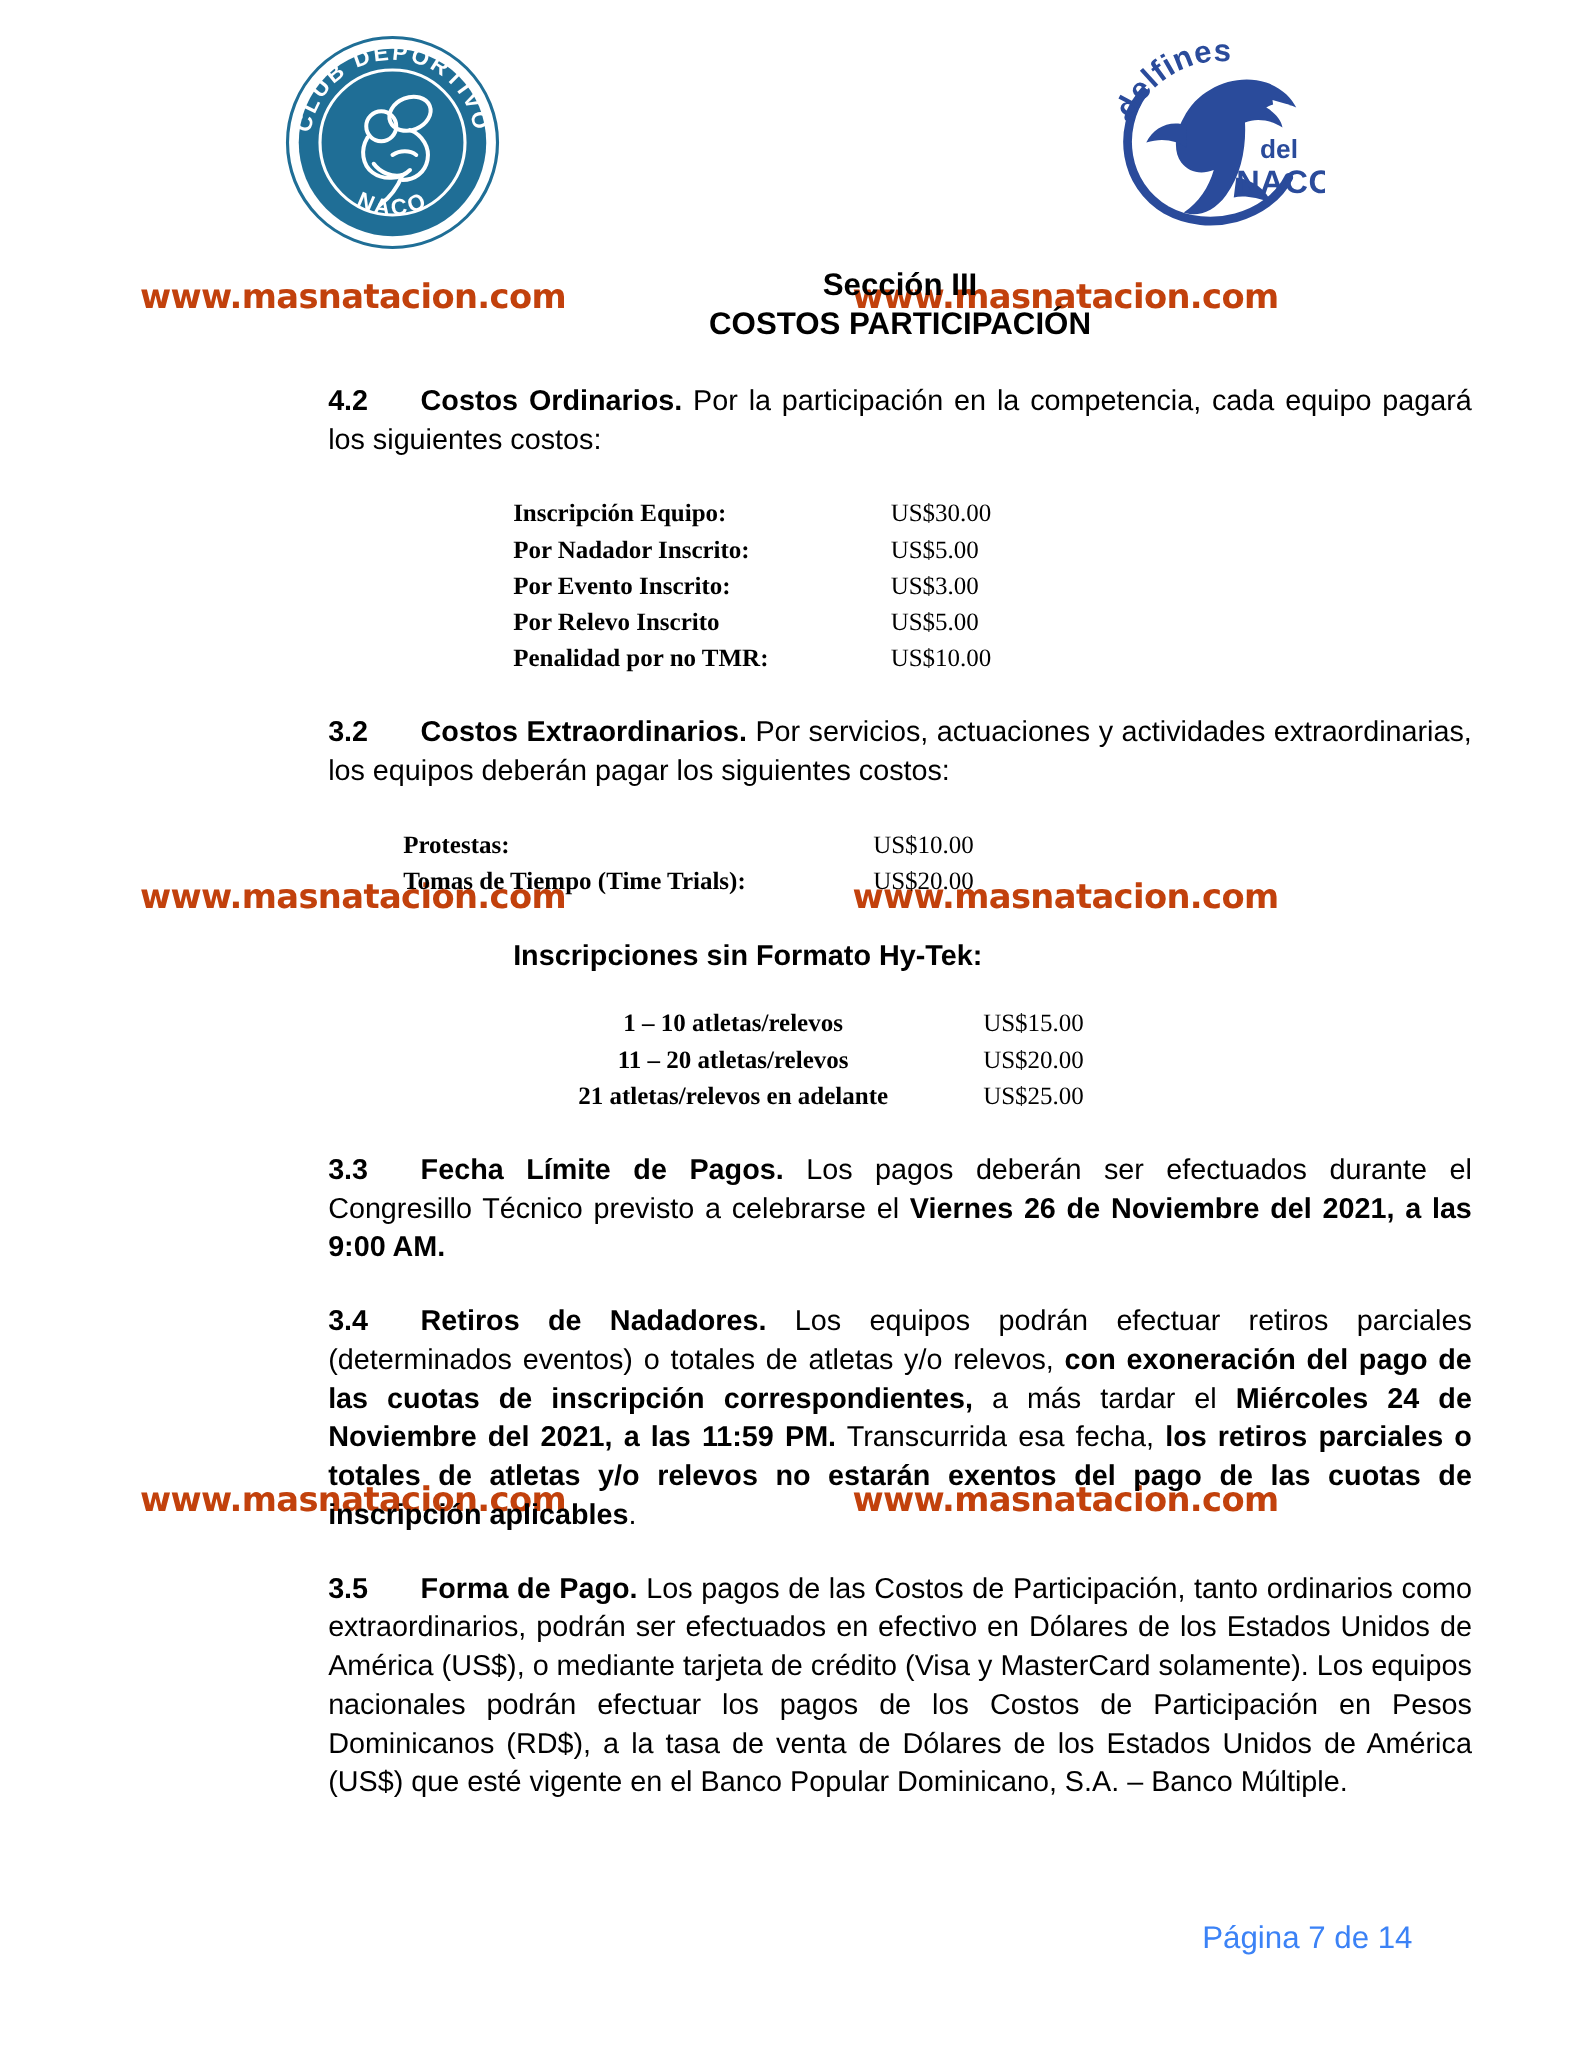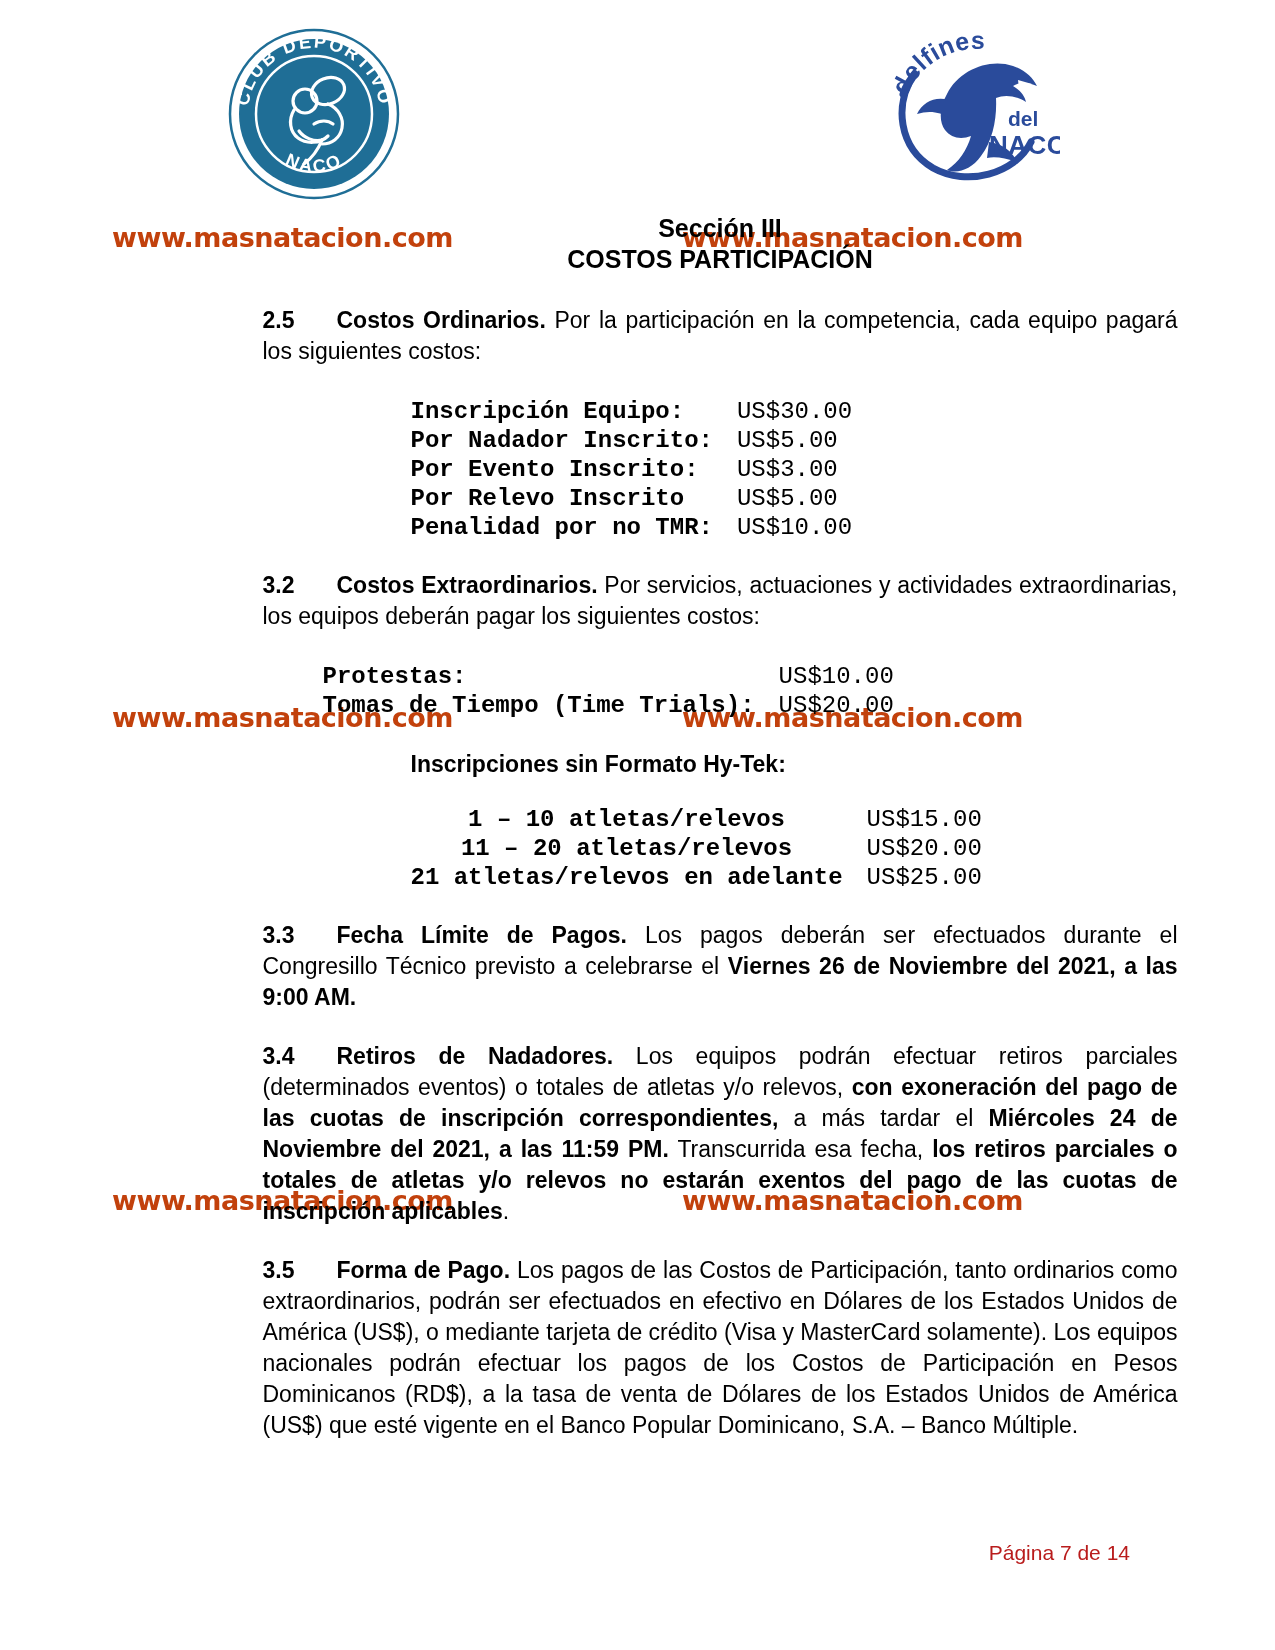--- a/index.html
+++ b/index.html
@@ -102,22 +102,22 @@
   }
   .lead {
     font-weight: 700;
   }
   b, strong { font-weight: 700; }
 
   
   table.price {
     border-collapse: collapse;
     margin: 0;
-    font-family: Liberation Mono, monospace;
-    font-size: 24px;
+    font-family: Liberation Serif, serif;
+    font-size: 20px;
     line-height: 29px;
   }
   table.price td {
     padding: 0;
     vertical-align: top;
     white-space: nowrap;
   }
   table.price td.label {
     font-weight: 700;
     padding-right: 24px;
@@ -139,22 +139,22 @@
   .t1 td.label { min-width: 278px; }
   .t2 td.label { min-width: 352px; }
   .t3 td.label { min-width: 352px; text-align: center; }
 
   
   .footer {
     position: absolute;
     right: 145px;
     bottom: 85px;
     font-family: "Liberation Sans", sans-serif;
-    font-size: 21px;
-    color: #b91c1c;
+    font-size: 25px;
+    color: #3b82f6;
     z-index: 2;
   }
 </style>
 </head>
 <body>
 
 <div class="page">
 
   <div class="watermark" style="left:112px; top:222px;">www.masnatacion.com</div>
   <div class="watermark" style="left:682px; top:222px;">www.masnatacion.com</div>
@@ -229,21 +229,21 @@
   </div>
 
   <div class="content">
     <div class="inner">
 
       <div class="title-block">
         <div class="title-line">Sección III</div>
         <div class="title-line">COSTOS PARTICIPACIÓN</div>
       </div>
 
-      <p class="para sec-first"><span class="num">2.5</span><span style="display:inline-block;width:42px"></span><span class="lead">Costos Ordinarios.</span><span> Por la participación en la competencia, cada equipo pagará los siguientes costos:</span></p>
+      <p class="para sec-first"><span class="num">4.2</span><span style="display:inline-block;width:42px"></span><span class="lead">Costos Ordinarios.</span><span> Por la participación en la competencia, cada equipo pagará los siguientes costos:</span></p>
 
       <div class="tbl-wrap-1">
         <table class="price t1">
           <tbody>
             <tr>
               <td class="label">Inscripción Equipo:</td>
               <td class="value">US$30.00</td>
             </tr>
             <tr>
               <td class="label">Por Nadador Inscrito:</td>

